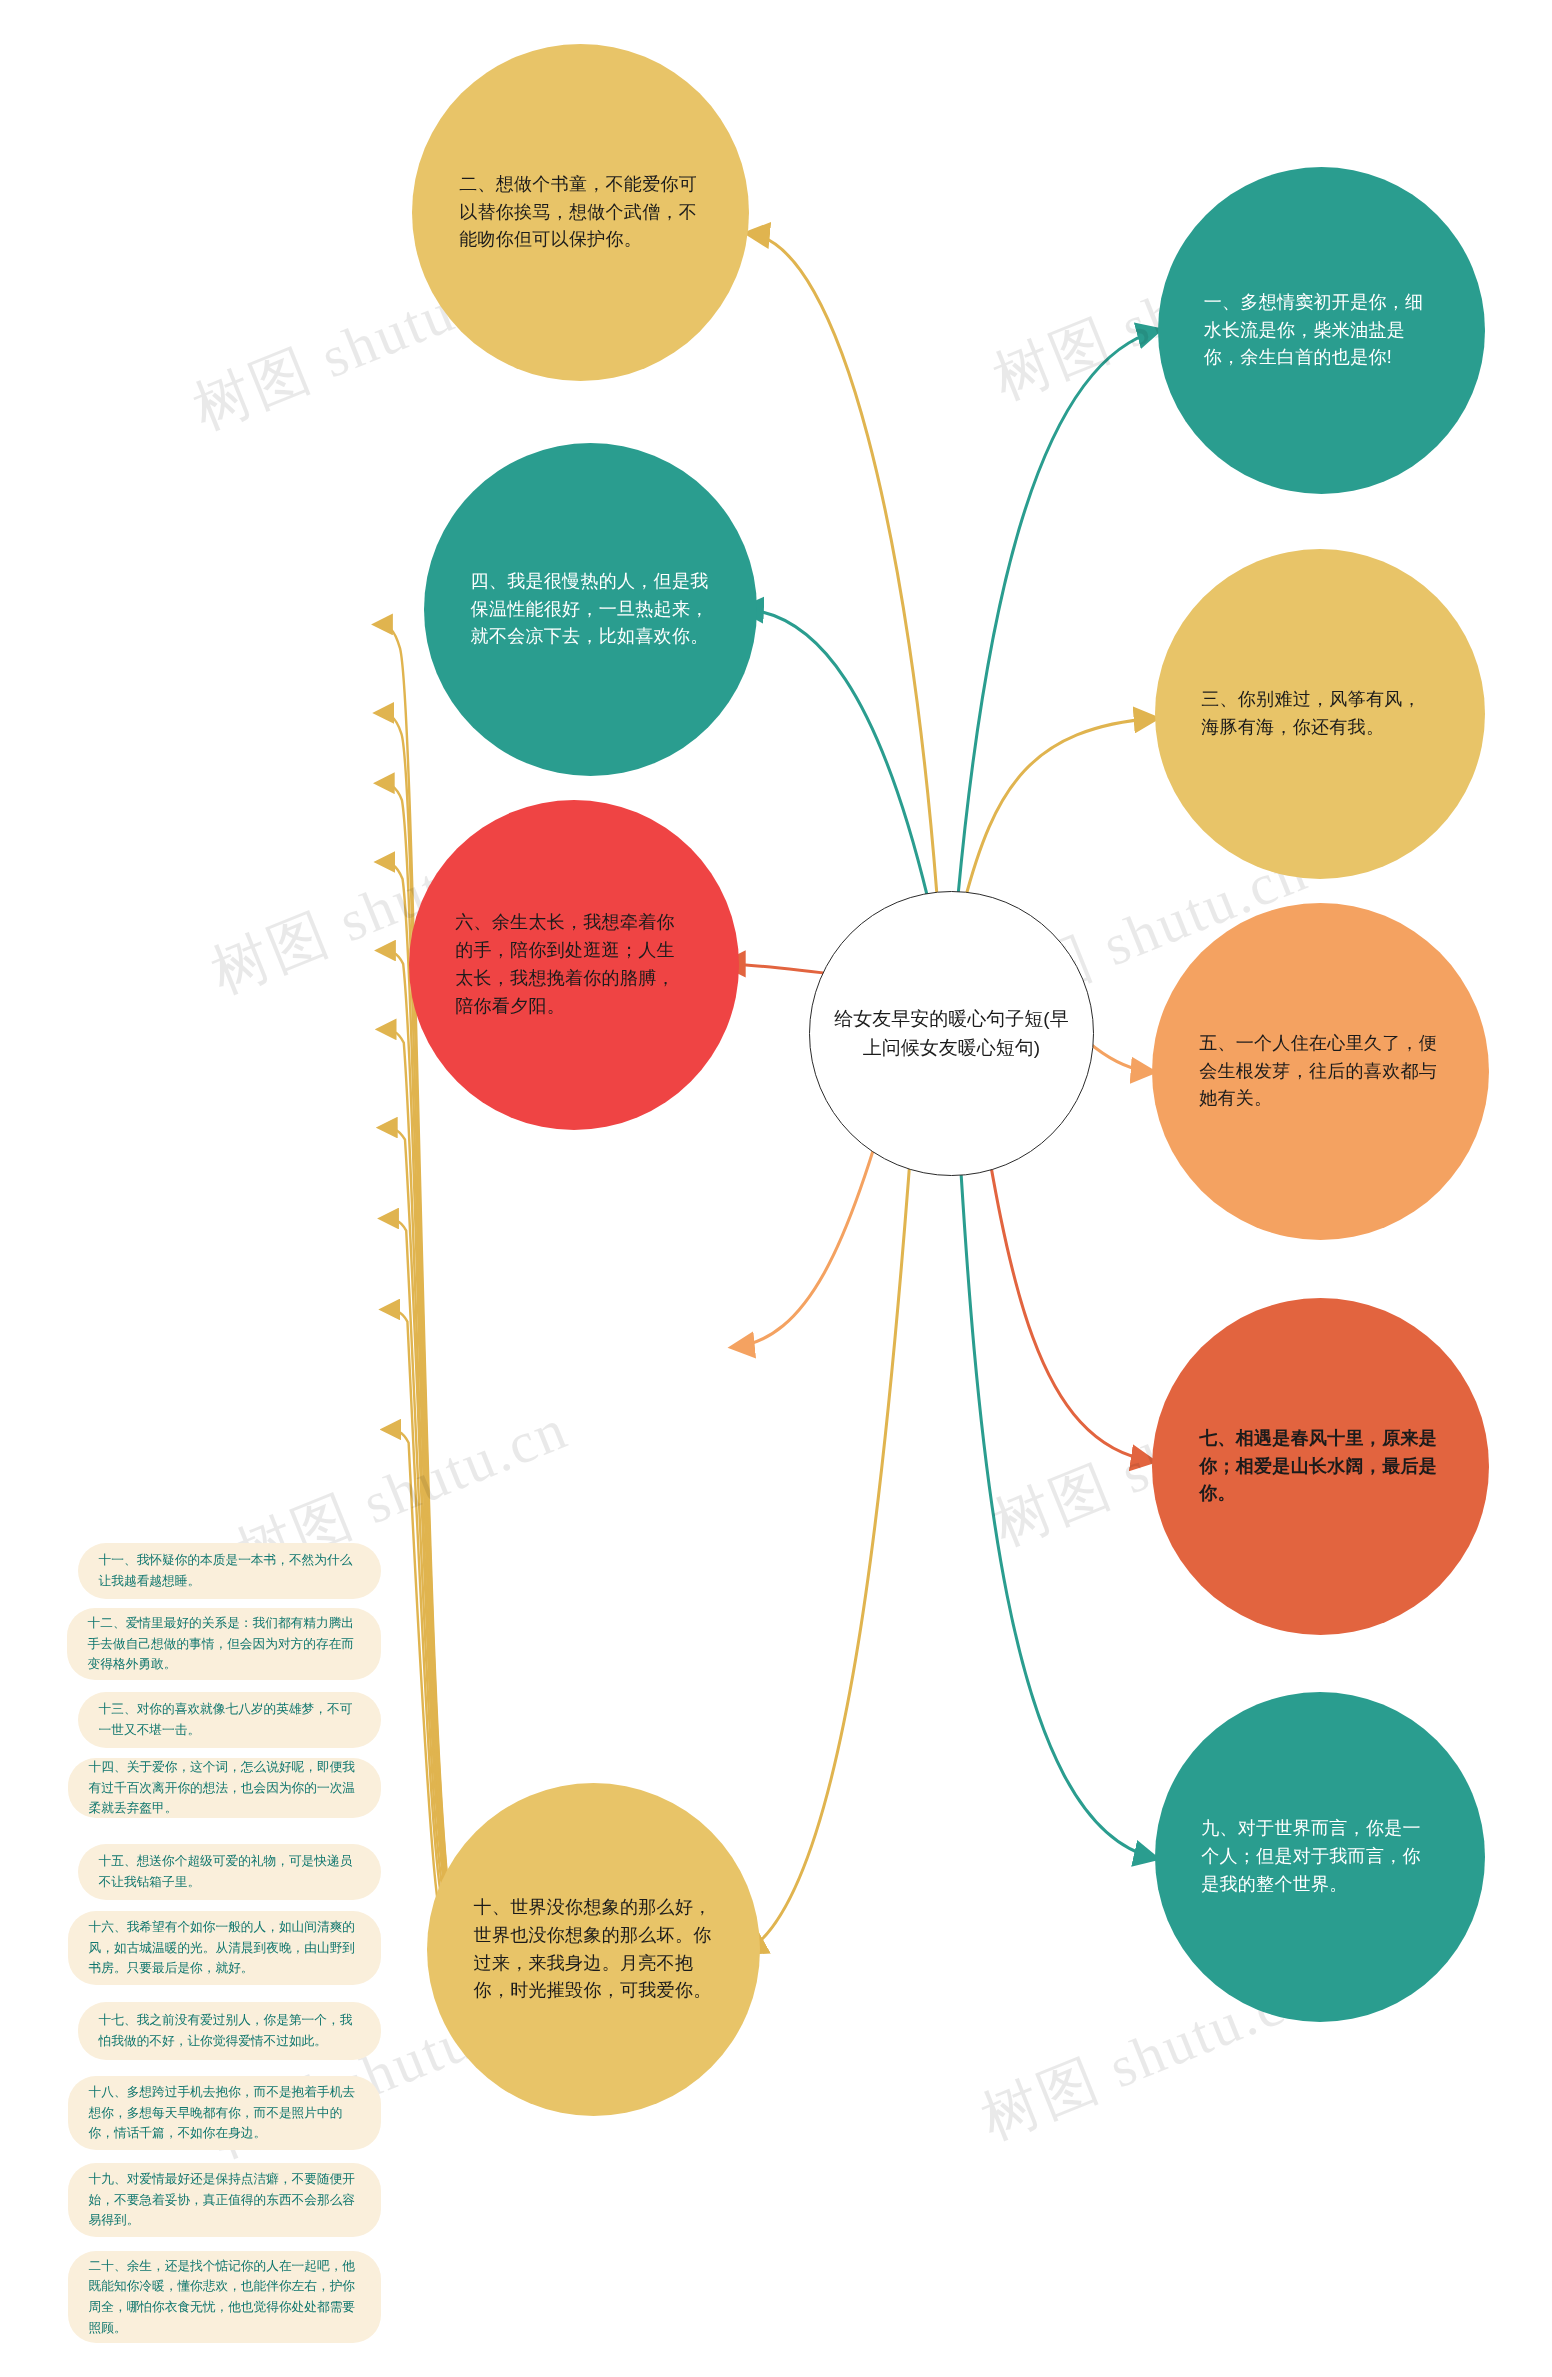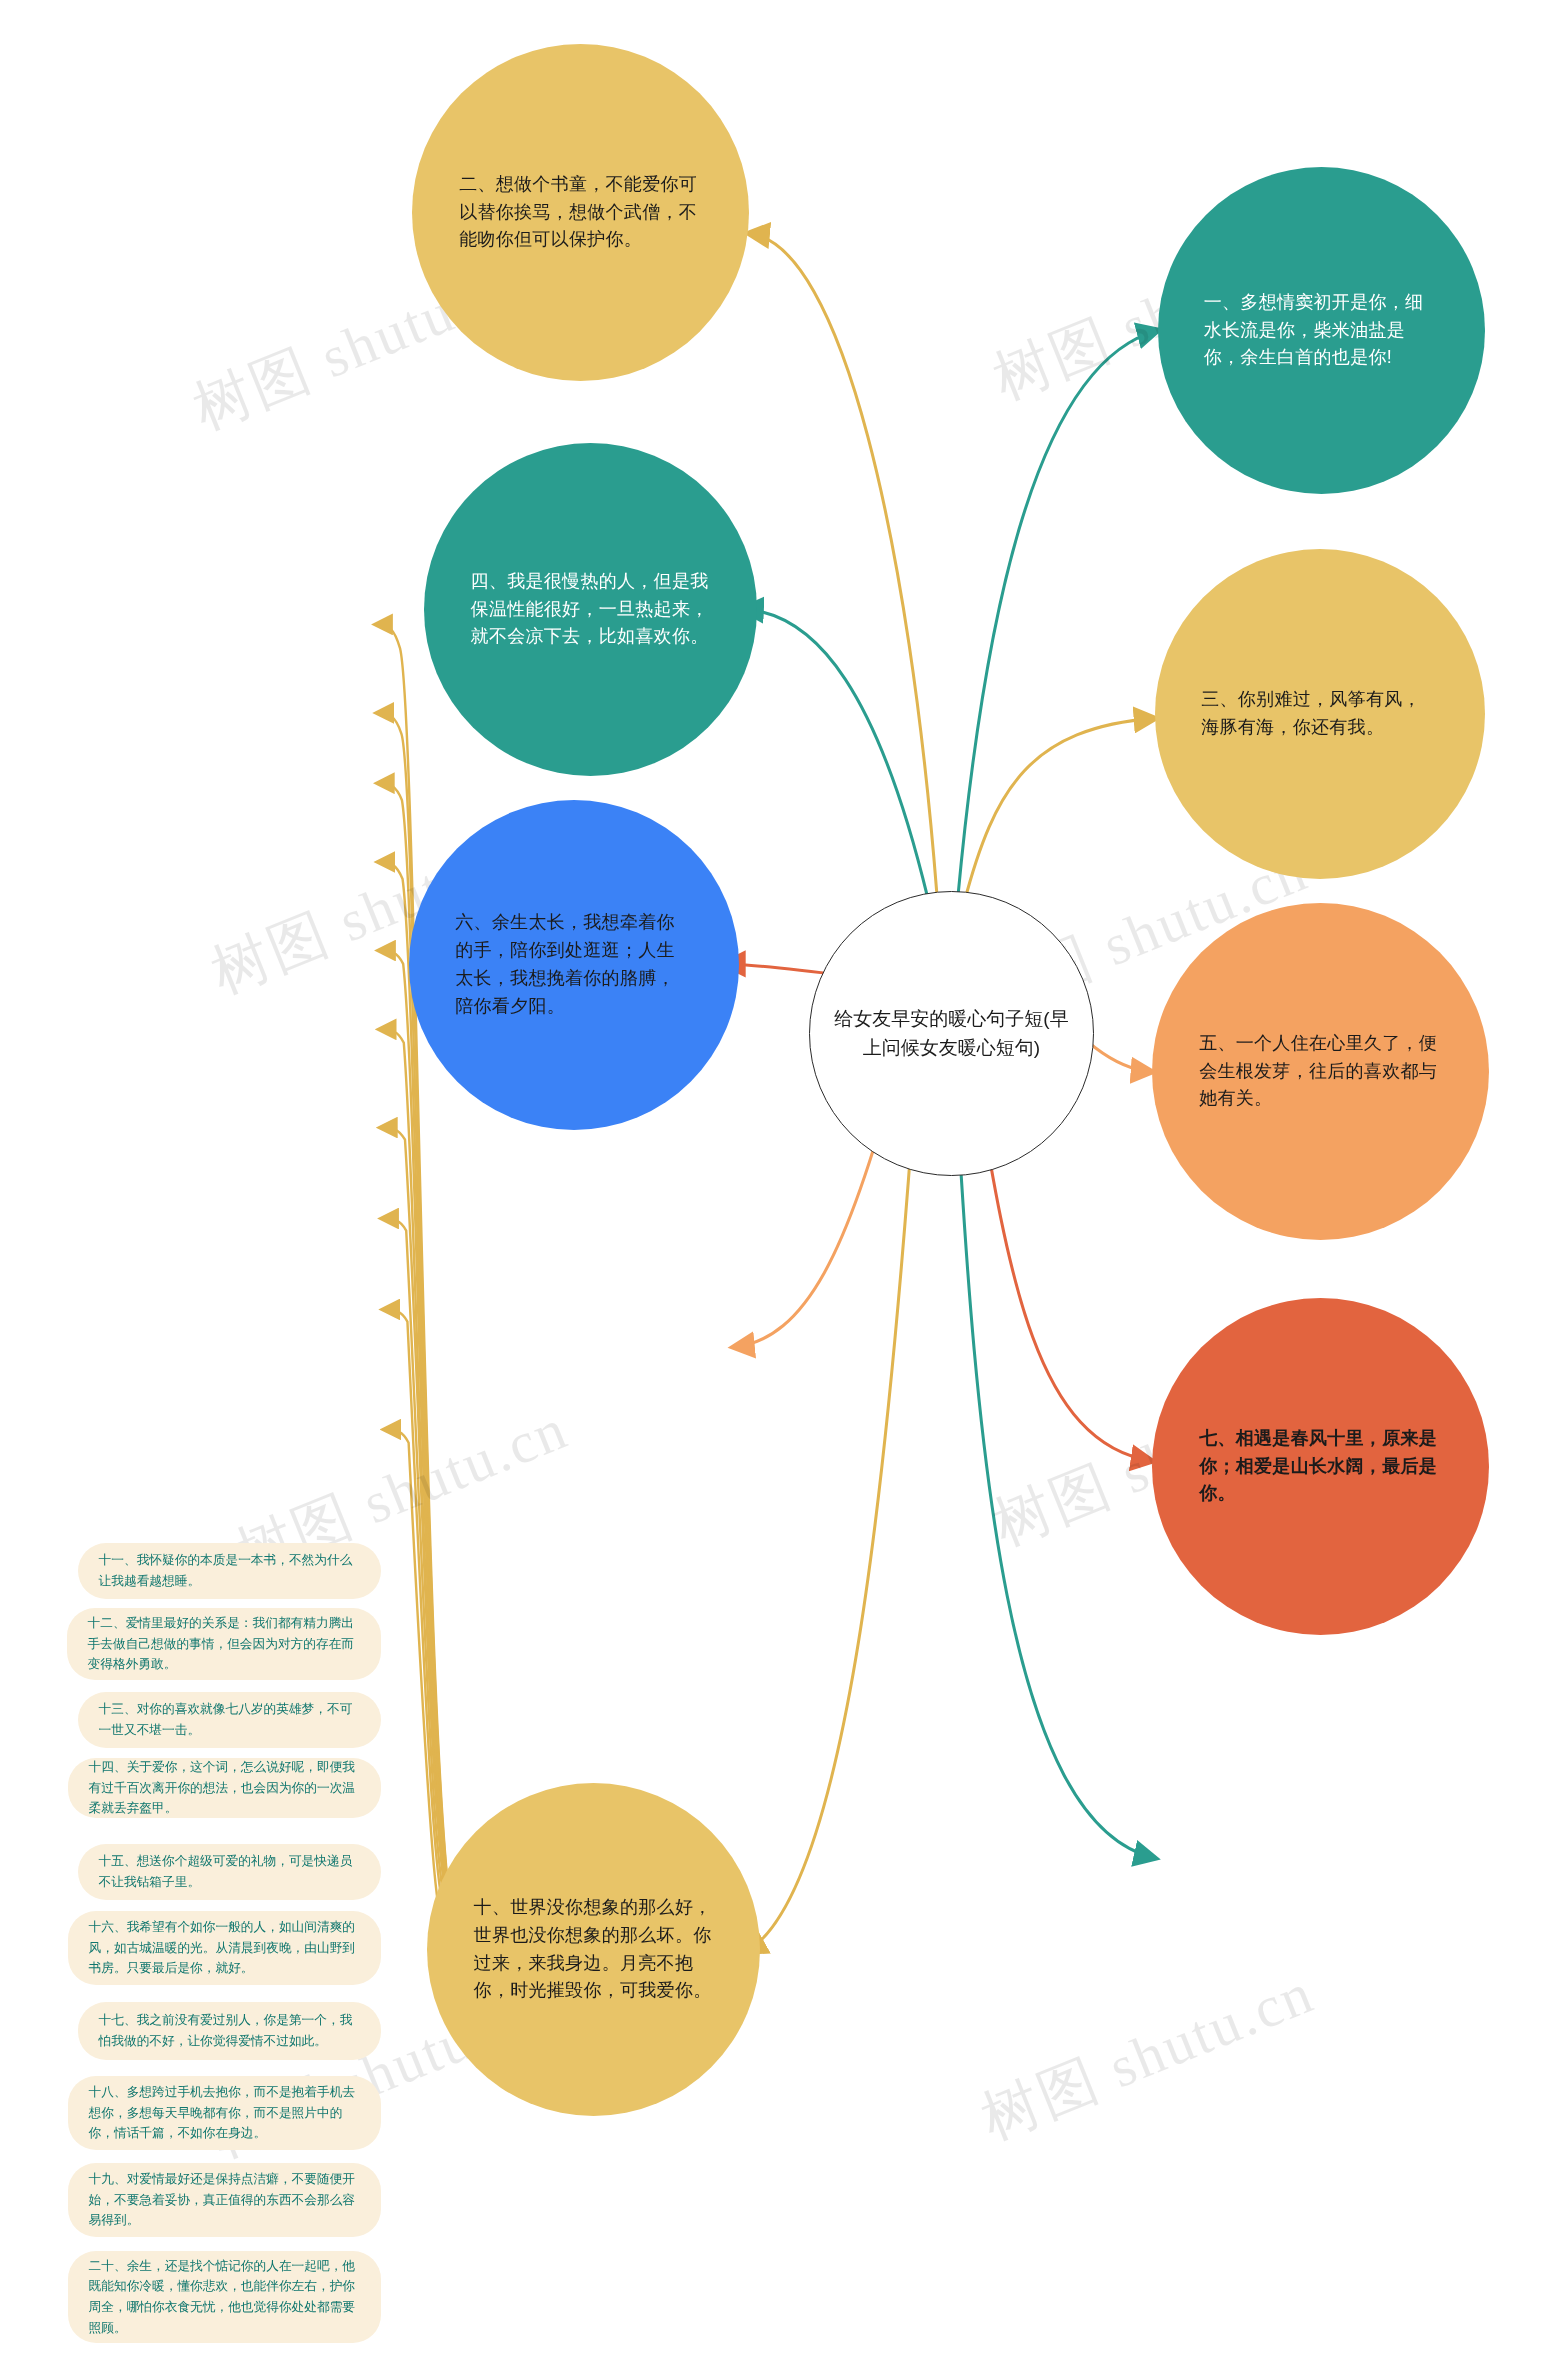--- a/index.html
+++ b/index.html
@@ -161,33 +161,36 @@
   </div>
 
   <div class="node-circle c-light" style="left:424px;top:443px;width:333px;height:333px;background:#2A9D8F;">
     <div class="txt">四、我是很慢热的人，但是我保温性能很好，一旦热起来，就不会凉下去，比如喜欢你。</div>
   </div>
 
   <div class="node-circle c-dark" style="left:1155px;top:549px;width:330px;height:330px;background:#E8C468;">
     <div class="txt">三、你别难过，风筝有风，海豚有海，你还有我。</div>
   </div>
 
-  <div class="node-circle c-dark" style="left:409px;top:800px;width:330px;height:330px;background:#3b82f6;">
+  <div class="node-circle c-dark" style="left:409px;top:800px;width:330px;height:330px;background:#ef4444;">
     <div class="txt">六、余生太长，我想牵着你的手，陪你到处逛逛；人生太长，我想挽着你的胳膊，陪你看夕阳。</div>
   </div>
 
   <div class="node-circle c-dark" style="left:1152px;top:903px;width:337px;height:337px;background:#F4A261;">
     <div class="txt">五、一个人住在心里久了，便会生根发芽，往后的喜欢都与她有关。</div>
   </div>
 
 
   <div class="node-circle c-dark" style="left:1152px;top:1298px;width:337px;height:337px;background:#E2643F;font-weight:bold;">
     <div class="txt">七、相遇是春风十里，原来是你；相爱是山长水阔，最后是你。</div>
   </div>
 
+  <div class="node-circle c-light" style="left:1155px;top:1692px;width:330px;height:330px;background:#2A9D8F;">
+    <div class="txt">九、对于世界而言，你是一个人；但是对于我而言，你是我的整个世界。</div>
+  </div>
 
   <div class="node-circle c-dark" style="left:427px;top:1783px;width:333px;height:333px;background:#E8C468;">
     <div class="txt">十、世界没你想象的那么好，世界也没你想象的那么坏。你过来，来我身边。月亮不抱你，时光摧毁你，可我爱你。</div>
   </div>
 
   <div id="root-node" style="left:809px;top:891px;width:285px;height:285px;justify-content:center;">
     <div class="txt">给女友早安的暖心句子短(早上问候女友暖心短句)</div>
   </div>
 
   <div class="leaf-box" style="left:78px;top:1543px;width:303px;height:56px;">

